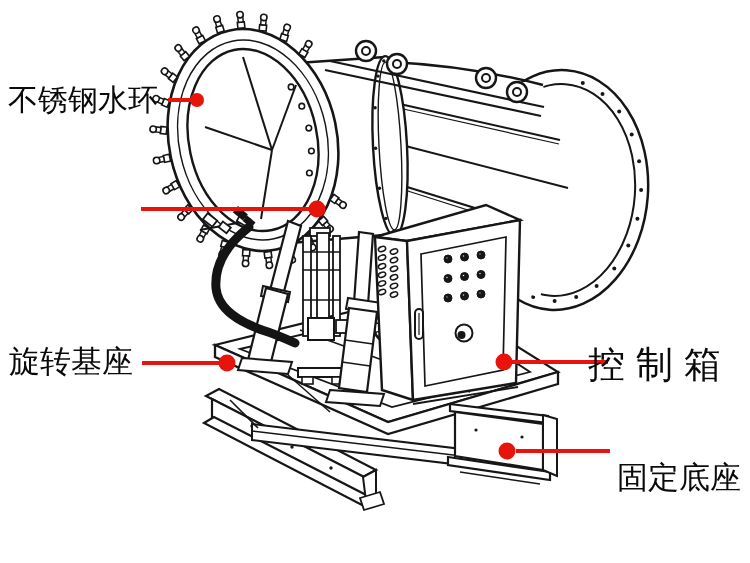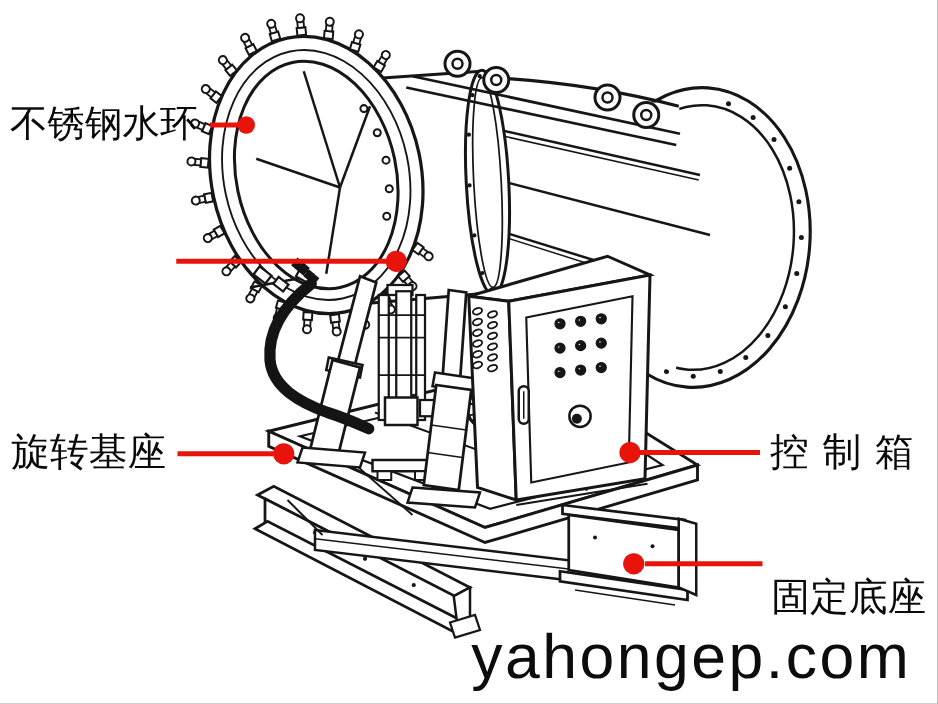--- a/index.html
+++ b/index.html
@@ -364,17 +364,16 @@
       <circle class="anno-dot" cx="227" cy="363" r="8.5"></circle>
       <line class="anno-line" x1="512" y1="362" x2="608" y2="362"></line>
       <circle class="anno-dot" cx="504" cy="362" r="8.5"></circle>
       <line class="anno-line" x1="516" y1="451" x2="610" y2="451"></line>
       <circle class="anno-dot" cx="507" cy="451" r="8.5"></circle>
     </g>
   </svg>
 
   <div class="anno-label" style="left:8px;top:84px;font-size:30px;">不锈钢水环</div>
   <div class="anno-label" style="left:9px;top:346px;font-size:31px;">旋转基座</div>
-  <div class="anno-label" style="left:616px;top:346px;font-size:31px;letter-spacing:11px;">控制箱</div>
+  <div class="anno-label" style="left:588px;top:346px;font-size:37px;letter-spacing:11px;">控制箱</div>
   <div class="anno-label" style="left:617px;top:462px;font-size:31px;">固定底座</div>
 
-  <div class="watermark" style="left:377px;top:496px;font-size:50px;letter-spacing:2px;">yahongep.com</div>
 </div>
 
 </body></html>

